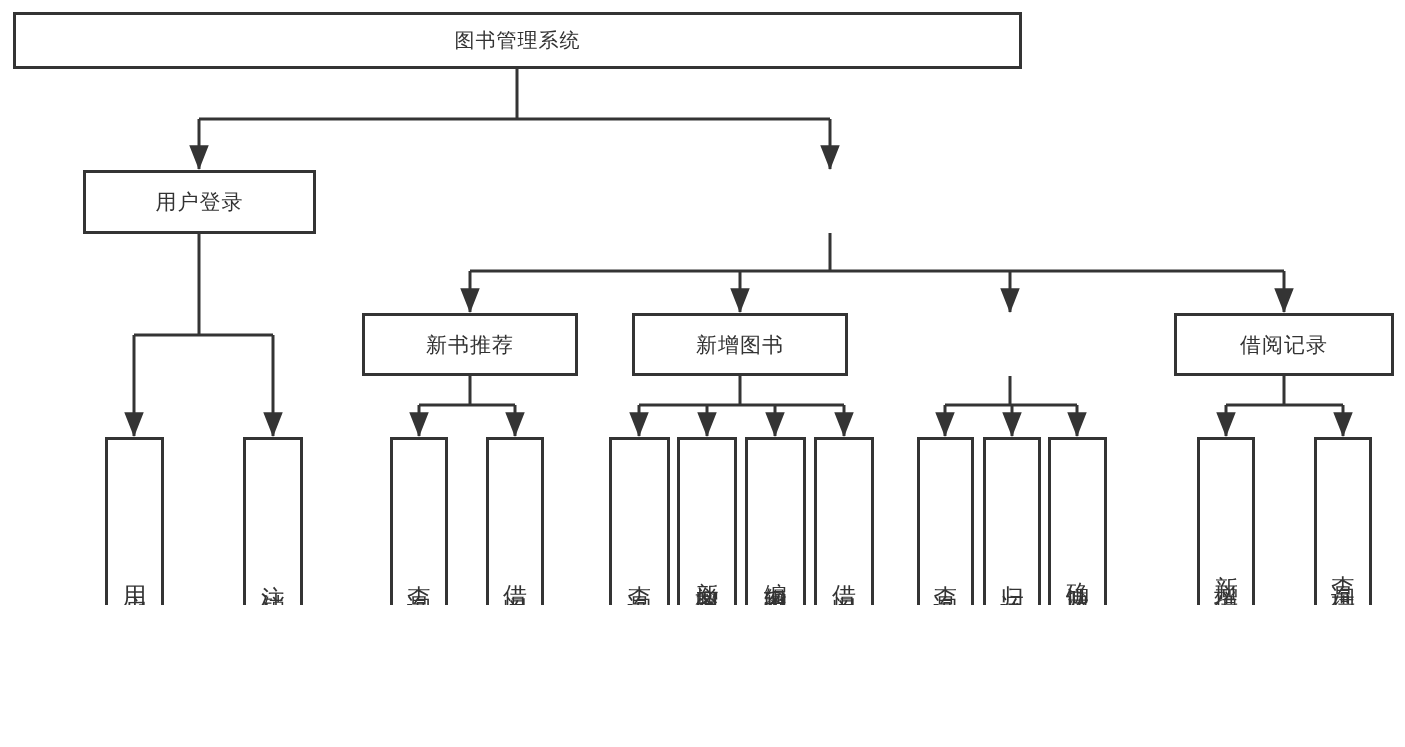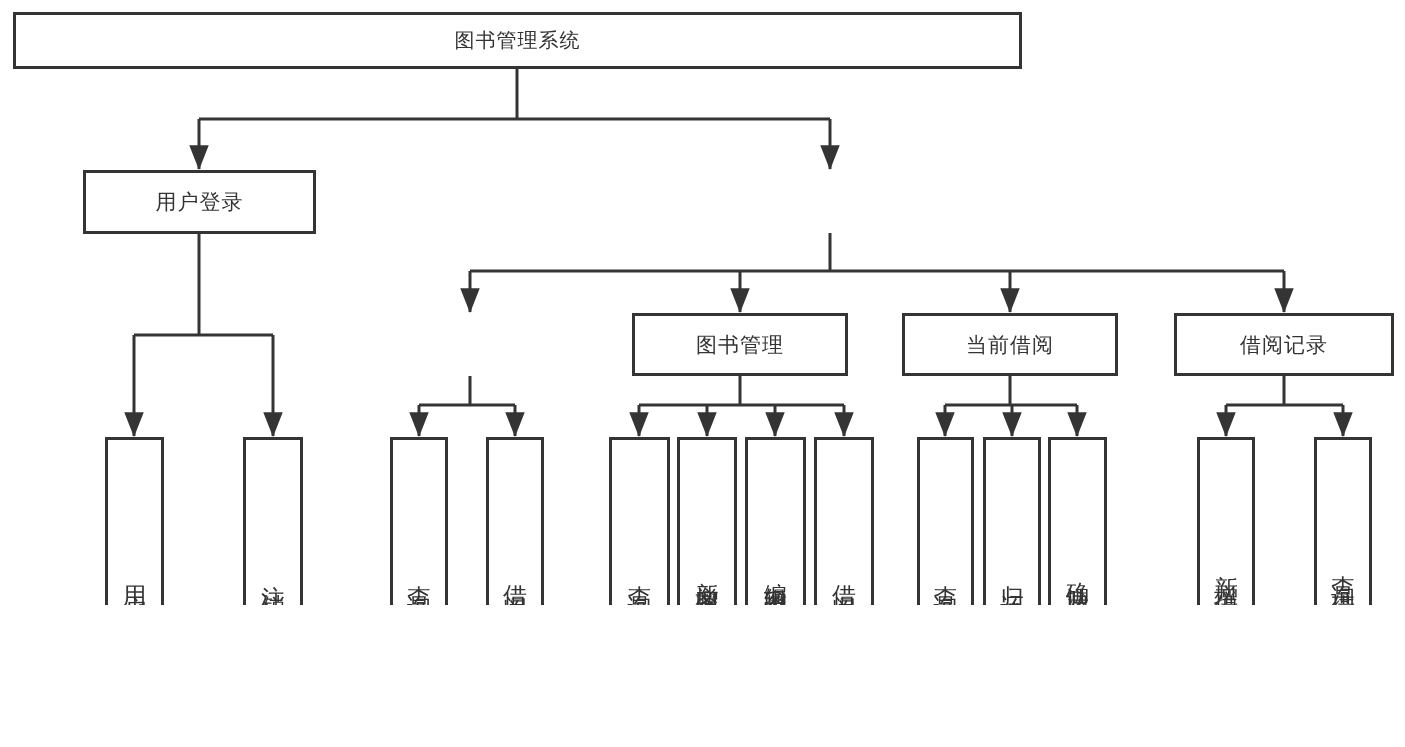--- a/index.html
+++ b/index.html
@@ -86,25 +86,25 @@
   </svg>
 
   <div class="box h-label root" style="left:13px;top:12px;width:1009px;height:57px">
     <span>图书管理系统</span>
   </div>
 
   <div class="box h-label" style="left:83px;top:170px;width:233px;height:64px">
     <span>用户登录</span>
   </div>
 
+  <div class="box h-label" style="left:362px;top:313px;width:216px;height:63px">
+    <span>新书推荐</span>
+  </div>
   <div class="box h-label" style="left:632px;top:313px;width:216px;height:63px">
-    <span>图书管理</span>
-  </div>
-  <div class="box h-label" style="left:902px;top:313px;width:216px;height:63px">
-    <span>当前借阅</span>
+    <span>新增图书</span>
   </div>
   <div class="box h-label" style="left:1174px;top:313px;width:220px;height:63px">
     <span>借阅记录</span>
   </div>
 
   <div class="box leaf" style="left:105px;top:437px;width:59px;height:298px">
     <span>用户登录</span>
   </div>
   <div class="box leaf" style="left:243px;top:437px;width:60px;height:298px">
     <span>注销登录</span>

